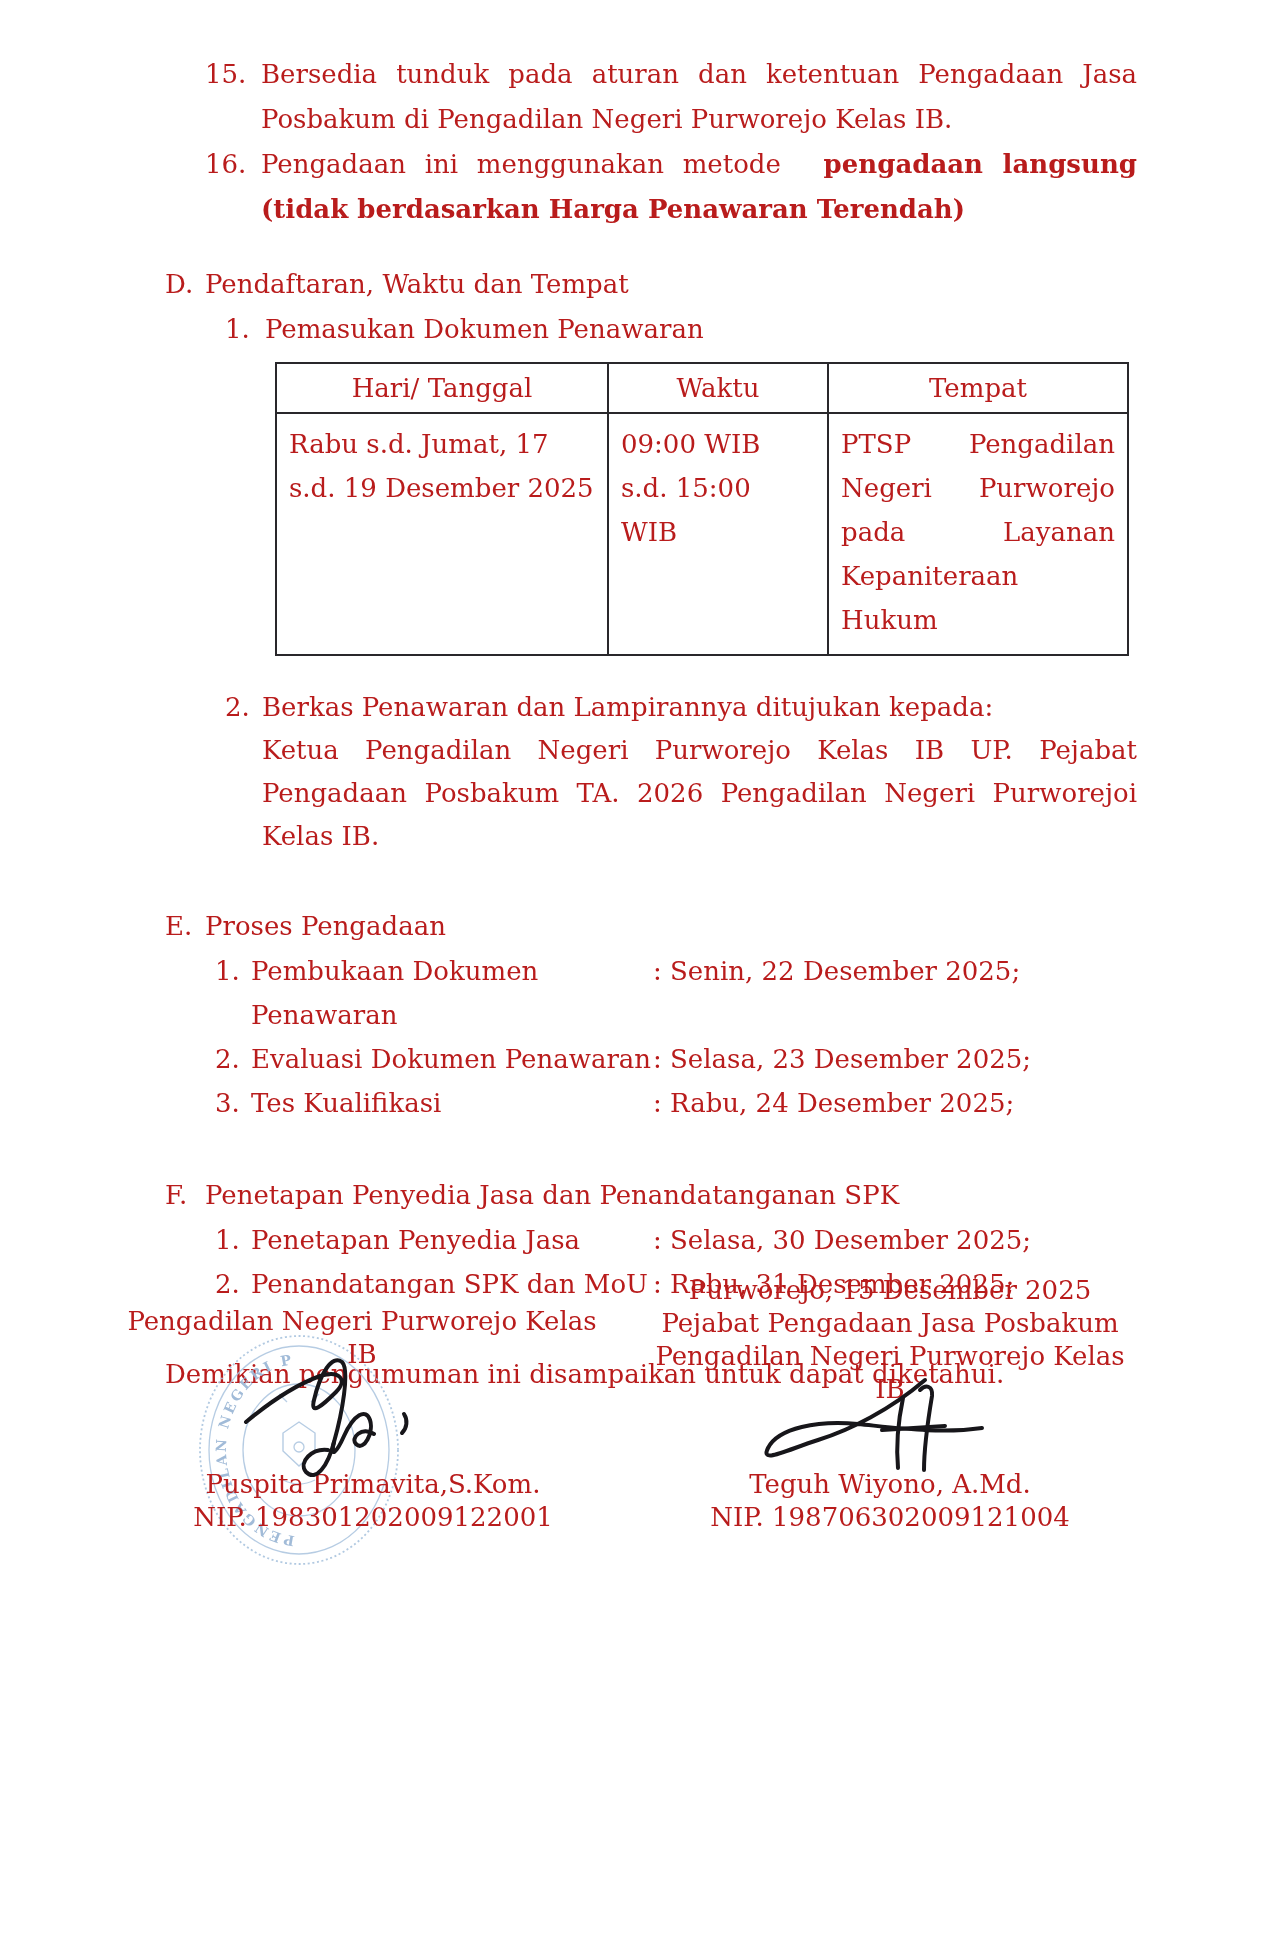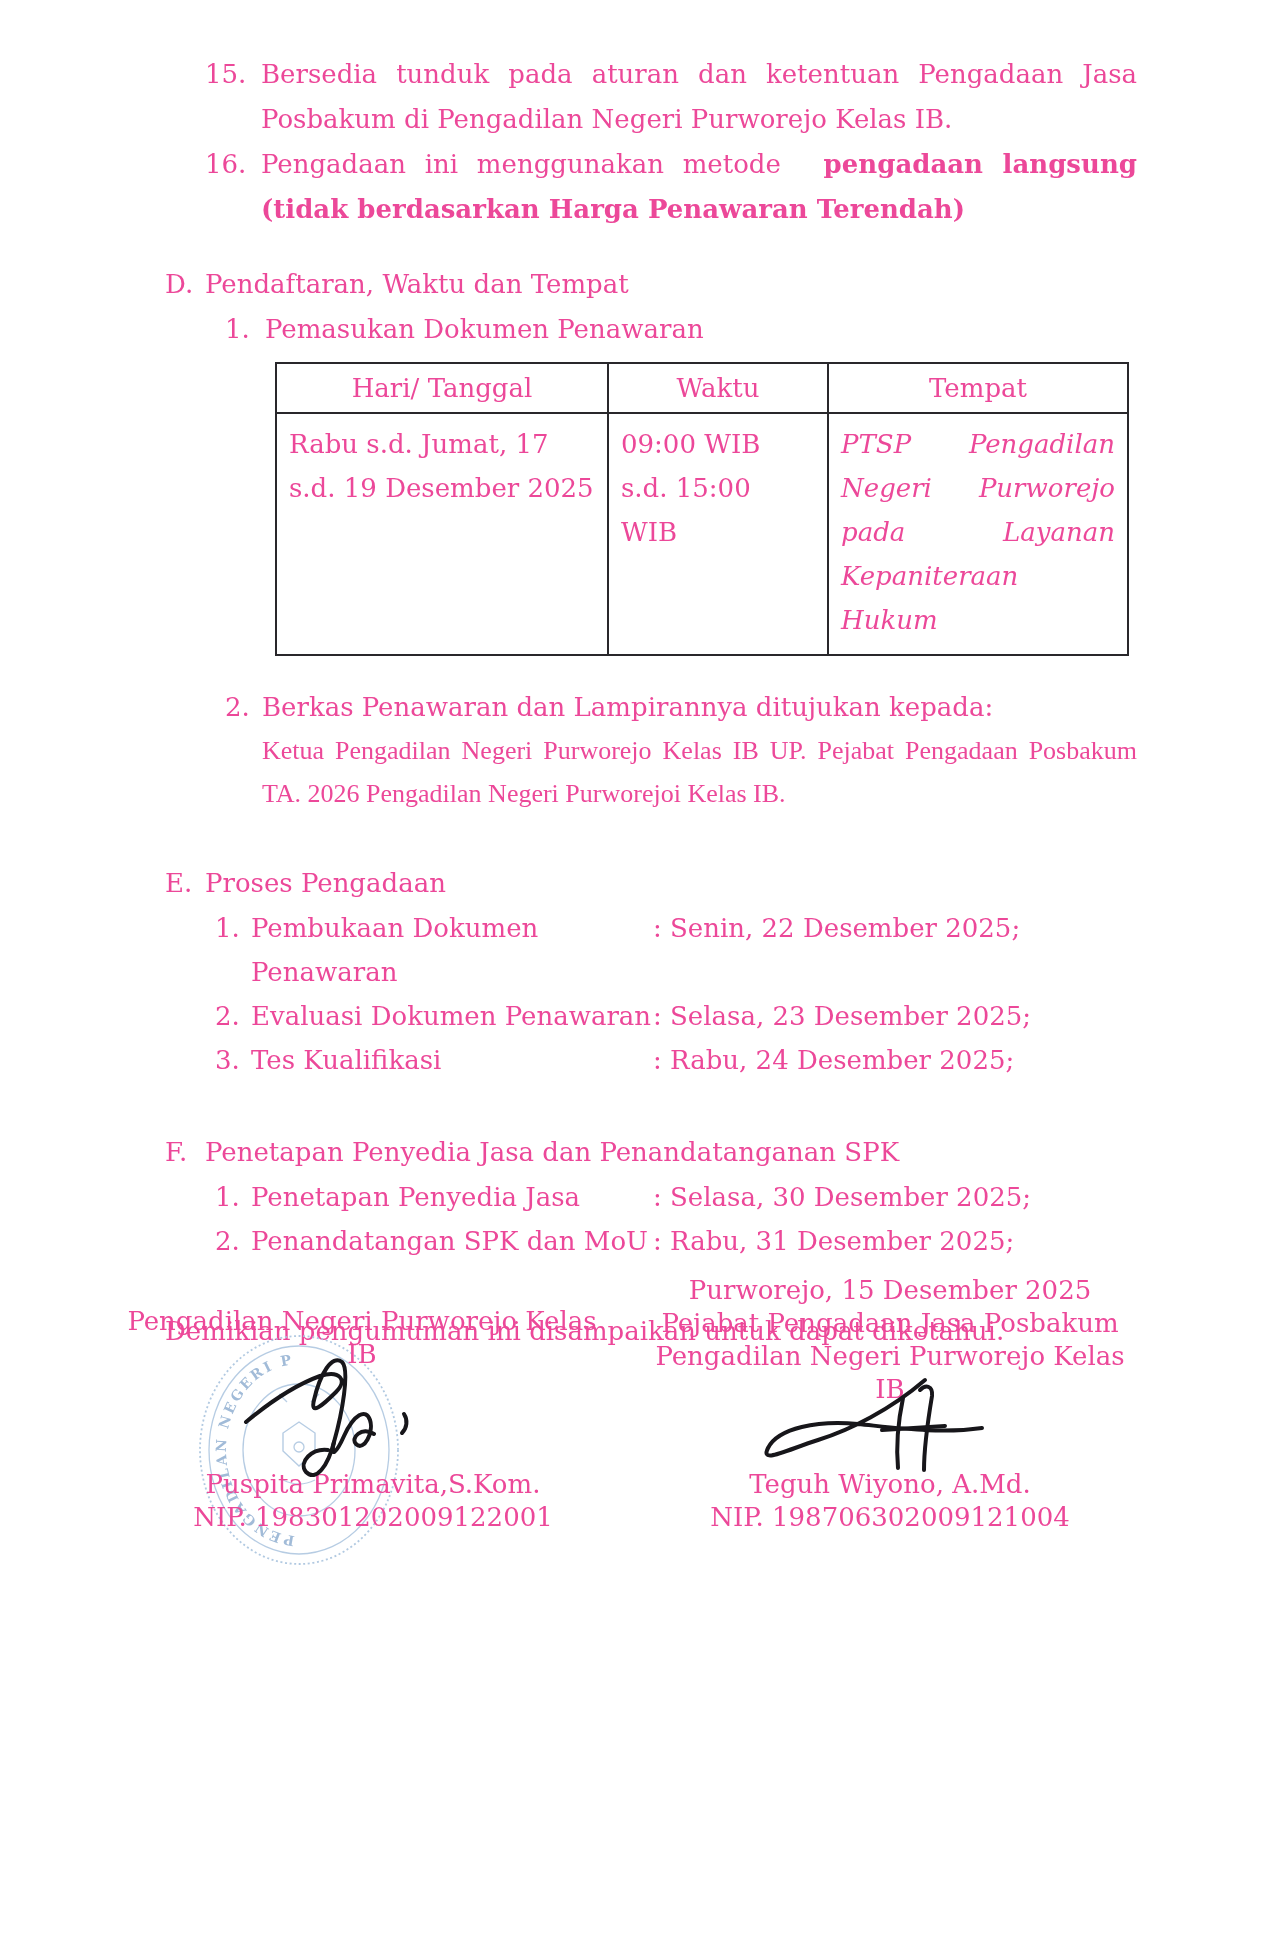--- a/index.html
+++ b/index.html
@@ -2,21 +2,21 @@
 <html><head>
 <meta charset="utf-8">
 <style>
   html,body { margin:0; padding:0; background:#ffffff; }
   .page {
     position:relative;
     width:1275px; height:1950px;
     background:#ffffff;
     font-family:"DejaVu Serif", "Liberation Serif", serif;
     font-size:26px;
-    color:#ec4899;
+    color:#b91c1c;
     overflow:hidden;
     box-sizing:border-box;
     padding-top:52px;
   }
   
   .top-item { display:flex; margin-left:205px; width:932px; line-height:45px; }
   .top-item .num { flex:0 0 56px; }
   .top-item .txt { flex:1; text-align:justify; }
   .bold { font-weight:bold;margin-left:24px; }
 
@@ -25,28 +25,28 @@
   .sec-row .letter { flex:0 0 40px; }
 
   .sub-row { display:flex; margin-left:225px; line-height:45px; }
   .sub-row .num { flex:0 0 40px; }
 
   
   table.sched { border-collapse:collapse; margin:10px 0 0 275px; width:852px; table-layout:fixed; }
   table.sched th, table.sched td { border:2px solid #29272b; }
   table.sched th { font-weight:normal; text-align:center; line-height:40px; padding:4px 6px; }
   table.sched td { vertical-align:top; text-align:left; line-height:44px; padding:8px 12px 12px; }
-  table.sched td.justify { text-align:justify;font-style:italic; }
+  table.sched td.justify { text-align:justify; }
   .col-hari { width:332px; } .col-waktu { width:220px; } .col-tempat { width:300px; }
 
   
   .item2 { display:flex; margin-left:225px; width:912px; line-height:43px; margin-top:30px; }
   .item2 .num { flex:0 0 37px; }
   .item2 .body { flex:1; }
-  .item2 .para { text-align:justify;font-family:Liberation Serif, serif; }
+  .item2 .para { text-align:justify; }
 
   
   .proc-row { display:flex; margin-left:215px; line-height:44px; }
   .proc-row .num { flex:0 0 36px; }
   .proc-row .label { flex:0 0 402px; }
   .proc-row .value { flex:1; }
 
   #sec-d { margin-top:30px; }
   #sec-e { margin-top:46px; }
   #sec-f { margin-top:48px; }

